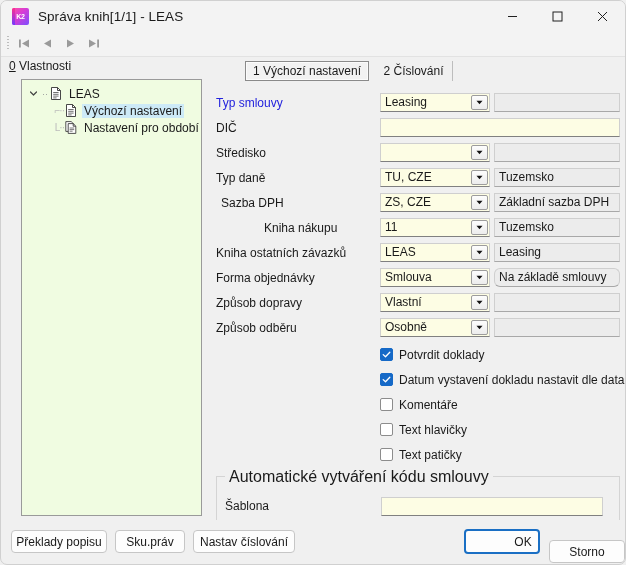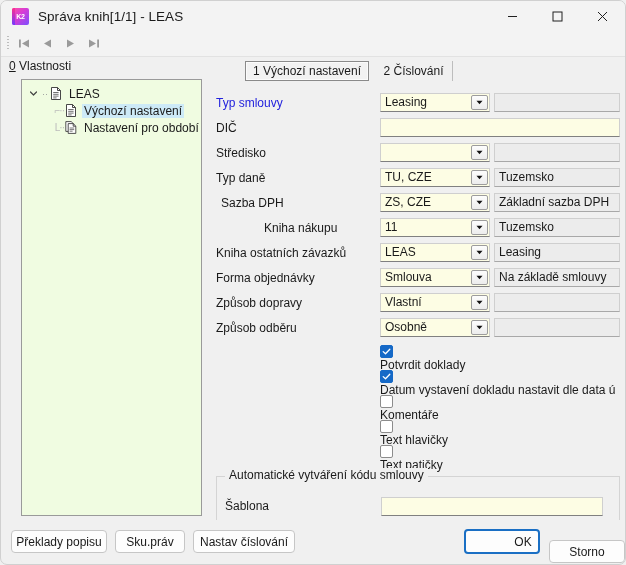--- a/index.html
+++ b/index.html
@@ -166,38 +166,38 @@
   }
   .fwide{
     position:absolute;left:172px;width:240px;height:19px;
     background:#fdfde4;
     border:1px solid #cfcfcf;
     border-bottom:1px solid #808080;
     box-sizing:border-box;
   }
 
   
-  .cbrow{position:absolute;left:172px;height:19px;display:flex;white-space:nowrap;flex-direction:column;}
+  .cbrow{position:absolute;left:172px;height:19px;display:flex;align-items:center;white-space:nowrap;}
   .cbox{
     width:13px;height:13px;box-sizing:border-box;flex:none;margin-right:6px;
     border:1px solid #8c8c8c;border-radius:2px;background:#fff;
     display:flex;align-items:center;justify-content:center;
   }
   .cbox.on{background:#1569c7;border-color:#1569c7;}
   .cbox.on svg{display:block;}
   .cblabel{font-size:12px;color:#1a1a1a;}
 
   
   .groupbox{
     position:absolute;left:8px;width:404px;height:52px;
     border:1px solid #d4d4d4;box-sizing:border-box;
   }
   .group-title{
     position:absolute;left:8px;top:-9px;background:#f0f0f0;padding:0 4px;
-    font-size:12px;color:#1a1a1a;white-space:nowrap;
+    font-size:16px;color:#1a1a1a;white-space:nowrap;
   }
   .group-label{
     position:absolute;left:8px;top:22px;font-size:12px;color:#1a1a1a;
   }
   .group-input{
     position:absolute;left:164px;top:20px;width:222px;height:19px;
     background:#fdfde4;border:1px solid #cfcfcf;border-bottom:1px solid #808080;
     box-sizing:border-box;
   }
 
@@ -407,21 +407,21 @@
 
     <div class="flabel" style="left:8px;top:187px;">Forma objednávky</div>
     <div class="fcombo" style="top:187px;">
       <span>Smlouva</span>
       <span class="arrowbtn">
           <svg width="7" height="5" viewBox="0 0 7 5">
             <path d="M0.5 0.8 L3.5 4.2 L6.5 0.8 Z" fill="#111"></path>
           </svg>
         </span>
     </div>
-    <div class="fdesc" style="top:187px;">Na základě smlouvy</div>
+    <div class="fdesc" style="top:187px;border-radius:6px;">Na základě smlouvy</div>
 
     <div class="flabel" style="left:8px;top:212px;">Způsob dopravy</div>
     <div class="fcombo" style="top:212px;">
       <span>Vlastní</span>
       <span class="arrowbtn">
           <svg width="7" height="5" viewBox="0 0 7 5">
             <path d="M0.5 0.8 L3.5 4.2 L6.5 0.8 Z" fill="#111"></path>
           </svg>
         </span>
     </div>

